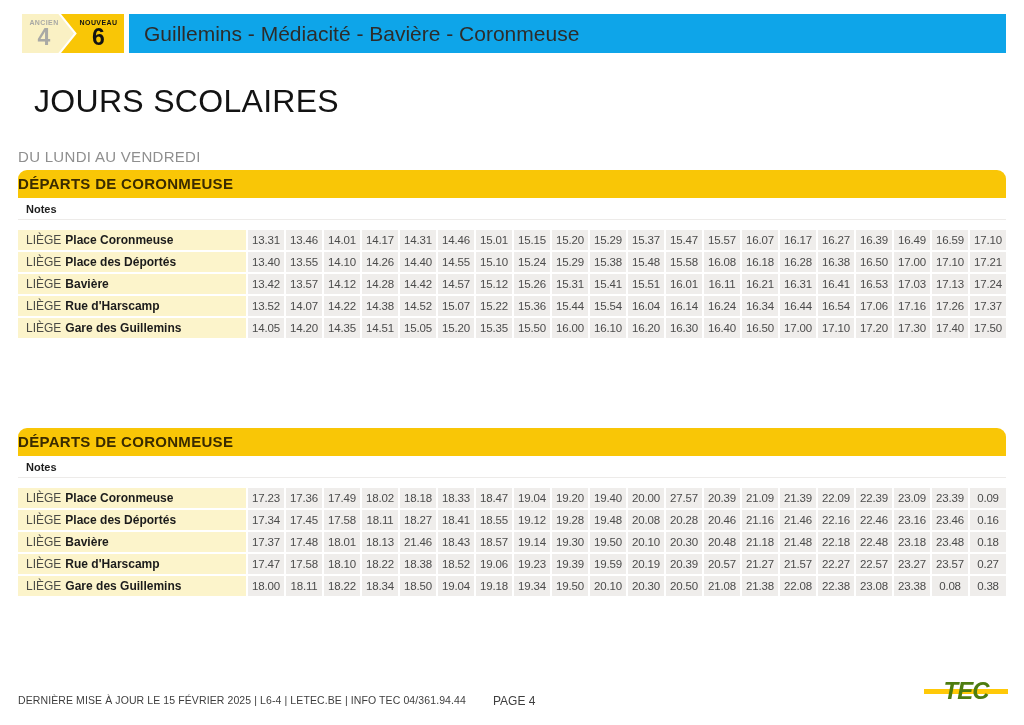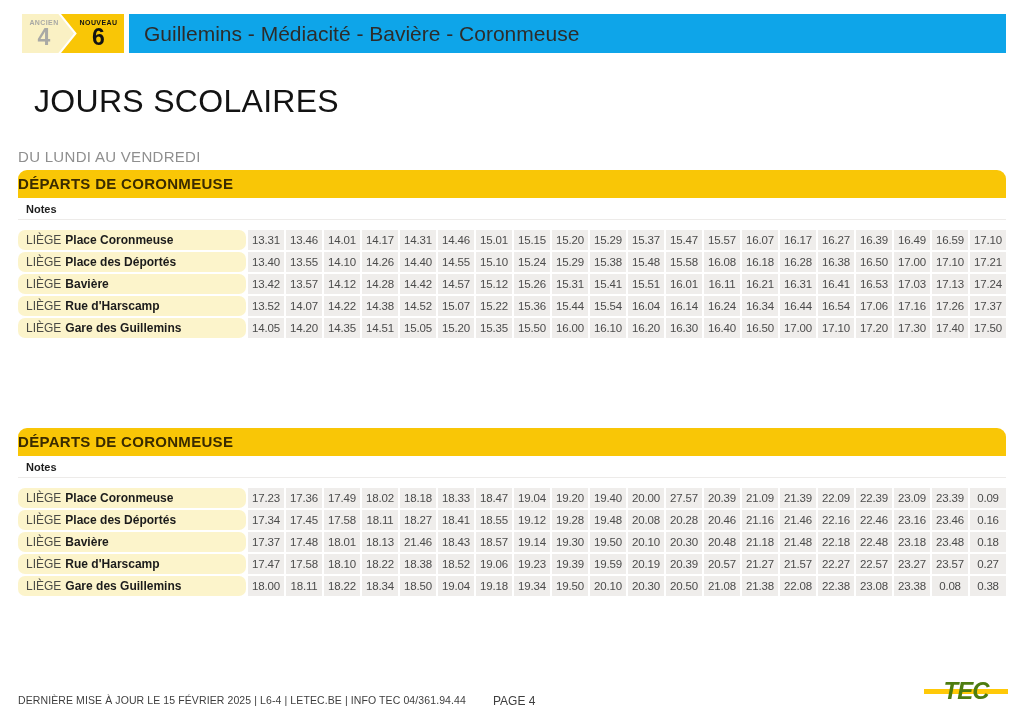--- a/index.html
+++ b/index.html
@@ -31,21 +31,21 @@
   
   .timetable { position:absolute; left:18px; width:988px; }
   .timetable.t0 { top:170px; }
   .timetable.t1 { top:428px; }
   .tt-header { height:28px; background:#F9C606; border-radius:9px 9px 0 0; font-weight:bold;
     font-size:15px; color:#3A2B00; line-height:28px; letter-spacing:.3px; }
   .tt-notes { font-weight:bold; font-size:11px; color:#1D1D1D; padding:5px 0 4px 8px;
     border-bottom:1px solid #EDEBE9; margin-bottom:10px; }
   .tt-row { display:flex; gap:2px; margin-bottom:2px; height:20px; }
   .stop-cell { flex:0 0 228px; background:#FCF4CB; display:flex; align-items:center;
-    padding-left:8px; font-size:12px; white-space:nowrap;border-radius:7px; }
+    padding-left:8px; font-size:12px; white-space:nowrap; }
   .stop-cell .city { color:#4B4B46; font-weight:normal; margin-right:4px; }
   .stop-cell .stop { color:#1B1B1B; font-weight:bold; }
   .time-cell { flex:1; background:#EFEDEB; display:flex; align-items:center; justify-content:center;
     font-size:11.5px; color:#4B4B4B; letter-spacing:-.2px; }
 
   
   .footer-left { position:absolute; left:18px; top:694px; font-size:10.5px; color:#3E3E3E;
     letter-spacing:.1px; }
   .footer-page { position:absolute; left:493px; top:694px; font-size:12px; color:#3E3E3E; }
   .tec-logo { position:absolute; right:16px; top:674px; width:84px; height:34px; }

